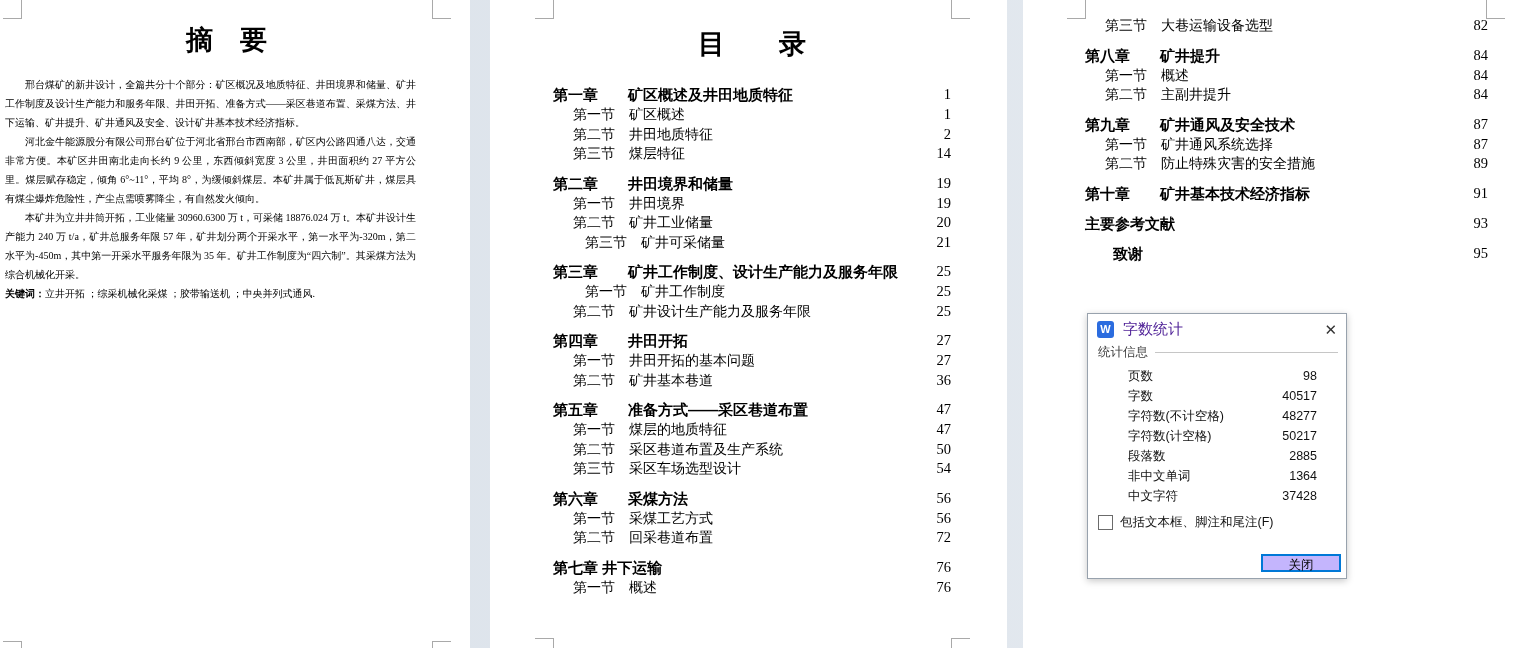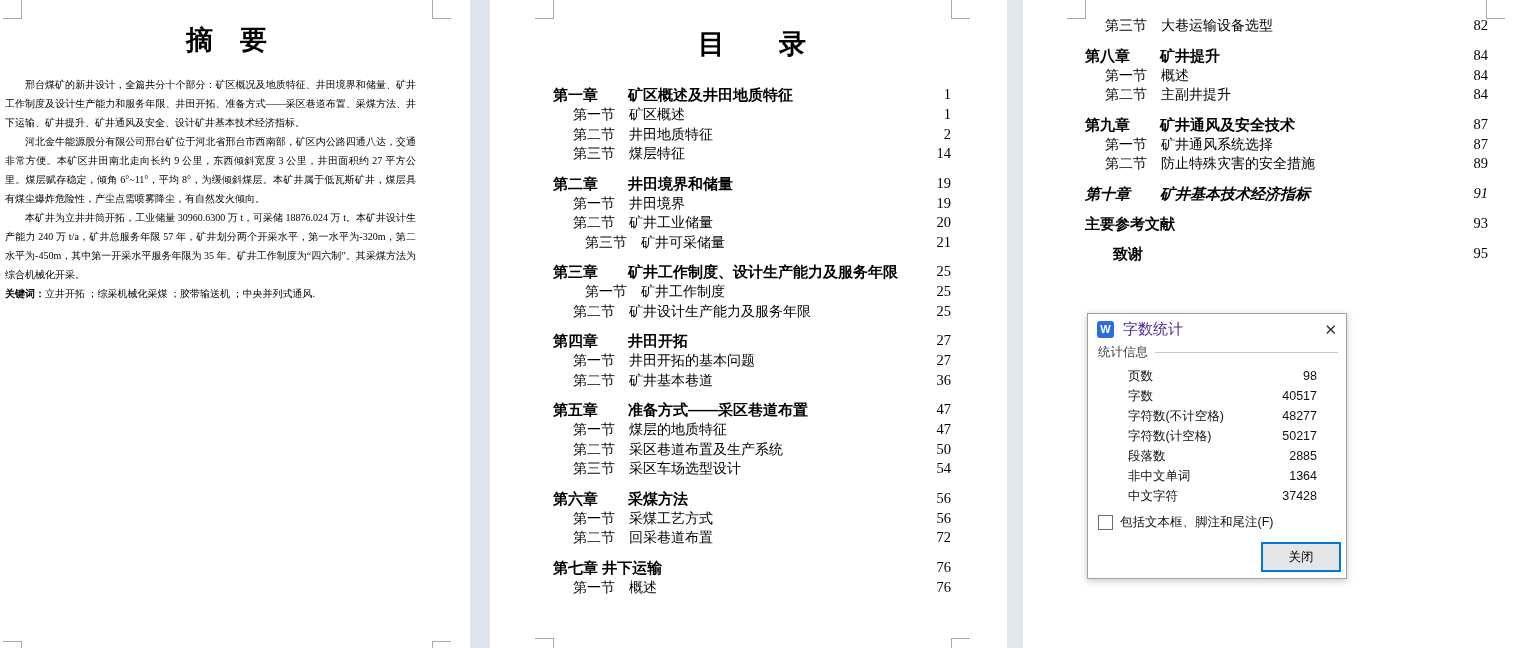--- a/index.html
+++ b/index.html
@@ -53,22 +53,22 @@
   .w-icon{width:17px;height:17px;border-radius:3px;background:#2b6cdf;color:#fff;
     font-weight:bold;font-size:11px;display:flex;align-items:center;justify-content:center;}
   .dlg-title{margin-left:9px;font-size:15px;color:#4c1d95;}
   .dlg-close{margin-left:auto;font-size:15px;color:#333;cursor:pointer;line-height:1;}
   .group-row{position:absolute;top:30px;left:10px;right:8px;display:flex;align-items:center;color:#3c3c3c;}
   .group-line{flex:1;height:1px;background:#c6c6c6;margin-left:7px;}
   .stats{position:absolute;top:52px;left:16px;right:29px;margin-left:24px;}
   .stat-row{display:flex;justify-content:space-between;height:20px;line-height:20px;color:#111;}
   .chk-row{position:absolute;top:200px;left:10px;display:flex;align-items:center;color:#111;}
   .chk-box{width:13px;height:13px;background:#fff;border:1px solid #6b6b6b;margin-right:7px;}
-  .btn-close{position:absolute;right:5px;bottom:6px;width:80px;height:30px;
-    background:#e5e5e5;border:2px solid #0078d7;font-size:12.5px;color:#000;
+  .btn-close{position:absolute;right:5px;bottom:6px;width:80px;height:18px;
+    background:#c4b5fd;border:2px solid #0078d7;font-size:12.5px;color:#000;
     font-family:"Liberation Sans","DejaVu Sans",sans-serif;cursor:pointer;}
 </style>
 </head>
 <body>
 
 <div class="canvas">
 
   <div class="page" id="page1">
     <div class="mark tl" style="left:3px;top:0;"></div>
     <div class="mark tr" style="left:432px;top:0;"></div>
@@ -240,21 +240,21 @@
         <div class="toc-row t-s" style="padding-left: 20px;">
           <span>第一节　矿井通风系统选择</span>
           <span class="lead"></span>
           <span class="pg">87</span>
         </div>
         <div class="toc-row t-s" style="padding-left: 20px;">
           <span>第二节　防止特殊灾害的安全措施</span>
           <span class="lead"></span>
           <span class="pg">89</span>
         </div>
-        <div class="toc-row t-c" style="padding-left: 0px; font-style: italic;">
+        <div class="toc-row t-c" style="padding-left: 0px;">
           <span>第十章　　矿井基本技术经济指标</span>
           <span class="lead"></span>
           <span class="pg">91</span>
         </div>
         <div class="toc-row t-c" style="padding-left: 0px;">
           <span>主要参考文献</span>
           <span class="lead"></span>
           <span class="pg">93</span>
         </div>
         <div class="toc-row t-c" style="padding-left: 28px;">

